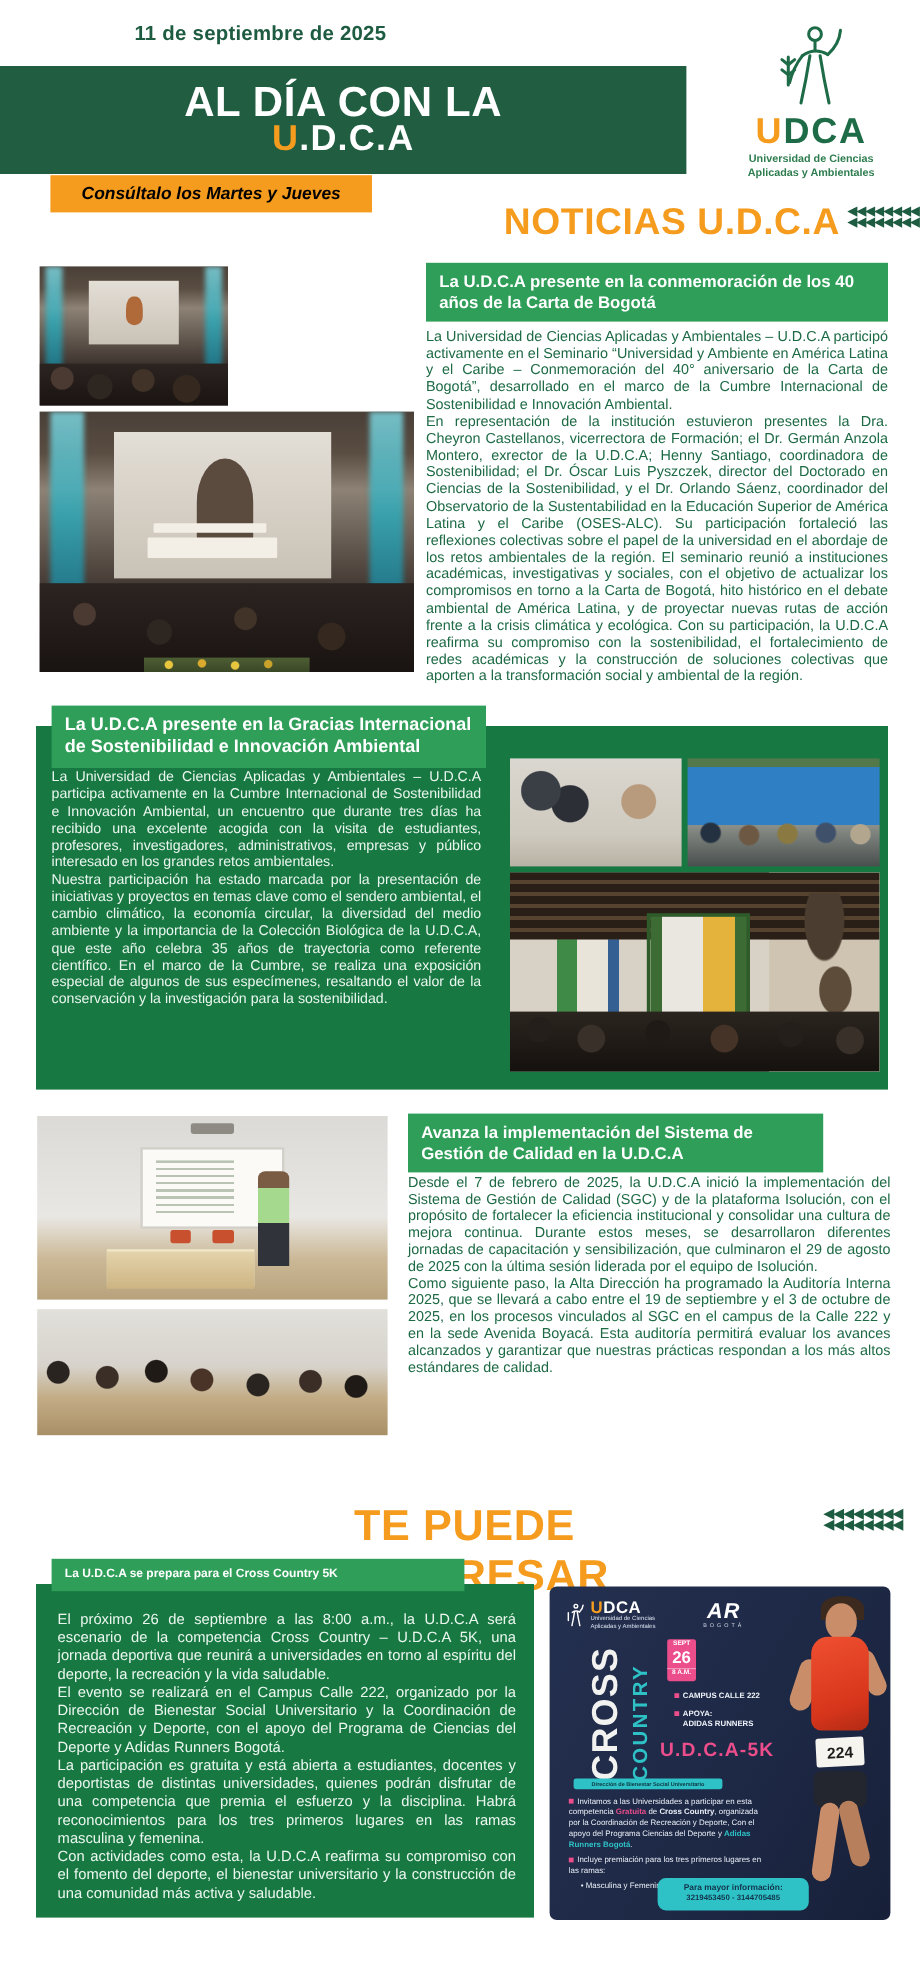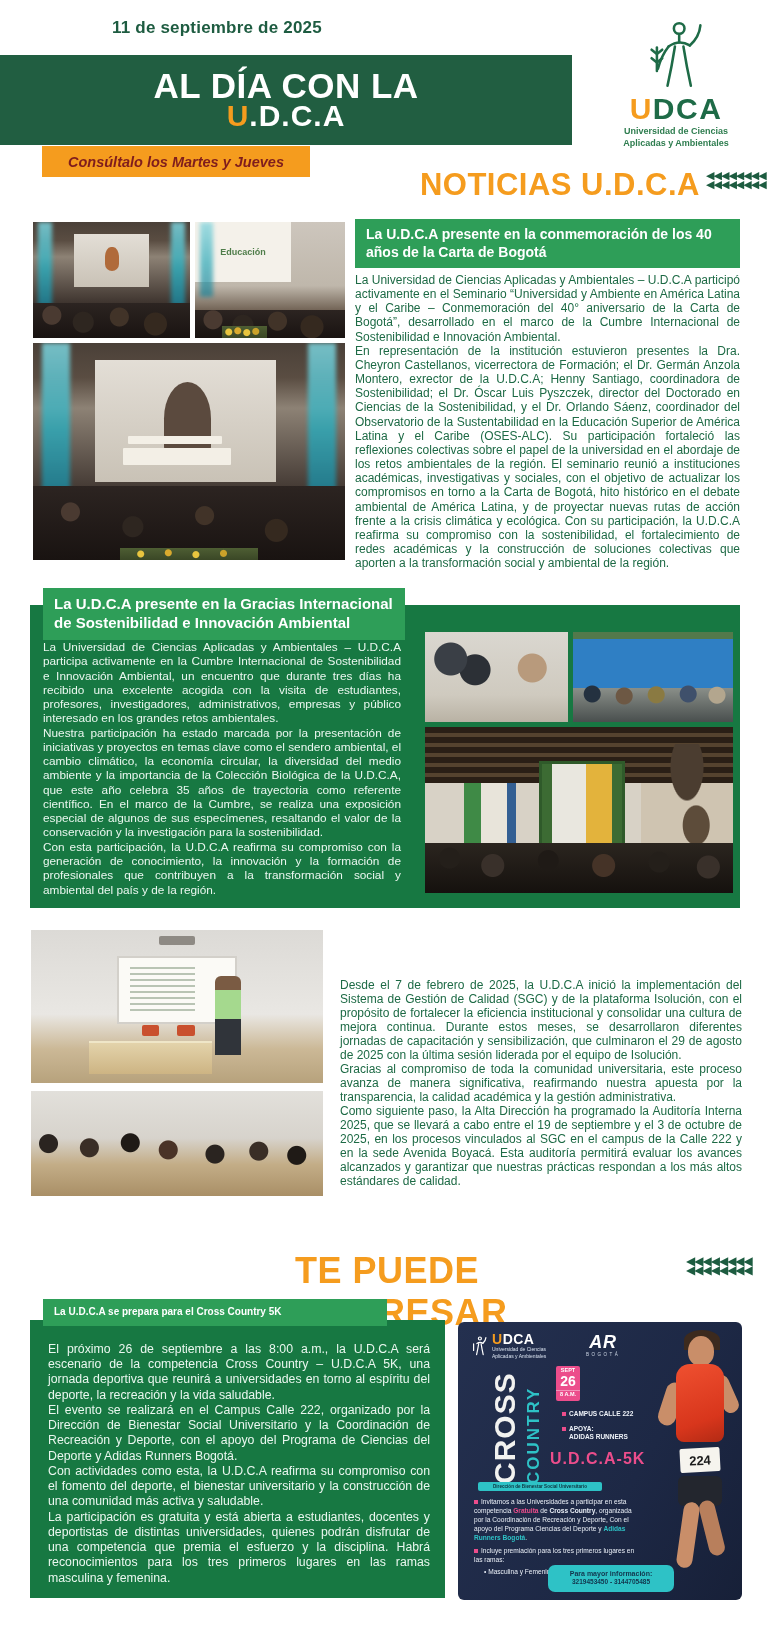--- a/index.html
+++ b/index.html
@@ -7,21 +7,21 @@
         font-family:"Liberation Sans",sans-serif;}
   .abs{position:absolute;}
 
   
   .date{left:112px;top:18px;font-size:17px;font-weight:800;color:#1E5C41;letter-spacing:.2px;}
   .headbar{left:0;top:55px;width:572px;height:90px;background:#215E41;
            display:flex;flex-direction:column;align-items:center;justify-content:center;}
   .mast1{font-size:35px;font-weight:800;color:#fff;line-height:.95;letter-spacing:.5px;}
   .mast2{font-size:30px;font-weight:800;color:#fff;line-height:.95;letter-spacing:1px;}
   .mast2 .accent{color:#F59C1E;}
-  .ribbon{left:42px;top:146px;width:268px;height:31px;background:#F59C1E;color:#7f1d1d;
+  .ribbon{left:42px;top:146px;width:268px;height:31px;background:#F59C1E;color:#000000;
           font-size:14.5px;font-weight:800;font-style:italic;display:flex;align-items:center;
           justify-content:center;}
   .logo{left:600px;top:20px;width:152px;text-align:center;}
   .logo-acronym{font-size:30px;font-weight:800;letter-spacing:1.5px;color:#1E6B47;line-height:1;}
   .logo-acronym .accent{color:#F59C1E;}
   .logo-sub{font-size:9px;font-weight:700;color:#2E7D4F;line-height:1.3;margin-top:2px;}
 
   .sec-head{font-weight:800;color:#F59C1E;}
   .noticias{left:350px;top:167px;width:350px;text-align:right;font-size:31px;letter-spacing:.5px;}
   .interesar{left:295px;top:1250px;width:385px;text-align:left;font-size:36px;letter-spacing:.5px;}
@@ -232,28 +232,20 @@
 
   <div class="ph ph-a1 conf">
     <div class="screen" style="left:26%;top:10%;width:48%;height:46%;">
       <div class="fig-dark" style="left:42%;top:25%;width:18%;height:45%;background:#b06a3a;"></div>
     </div>
     <div class="glow l"></div>
     <div class="glow r"></div>
     <div class="crowd"></div>
   </div>
 
-  <div class="ph ph-a2" style="background:linear-gradient(180deg,#cdc6bd 0%,#bfb7ab 55%,#6b5c4e 78%,#4a3e33 100%);">
-    <div class="screen" style="left:30%;top:6%;width:64%;height:52%;background:#f4f1ea;display:flex;align-items:center;justify-content:center;">
-      <span class="screen-label" style="font-size:9px;">Educación</span>
-    </div>
-    <div class="glow l" style="bottom:35%;opacity:.7;"></div>
-    <div class="crowd" style="height:24%;"></div>
-    <div class="flowers" style="left:18%;bottom:0;width:30%;"></div>
-  </div>
 
   <div class="ph ph-a3 conf">
     <div class="screen" style="left:20%;top:8%;width:58%;height:56%;">
       <div class="fig-dark" style="left:38%;top:18%;width:26%;height:60%;"></div>
       <div class="caption-chip" style="left:18%;top:62%;width:52%;height:7%;"></div>
       <div class="caption-chip" style="left:15%;top:72%;width:60%;height:14%;"></div>
     </div>
     <div class="glow l"></div>
     <div class="glow r"></div>
     <div class="crowd" style="height:34%;"></div>
@@ -264,21 +256,20 @@
   <div class="abs body-green a1-body">
     <p>La Universidad de Ciencias Aplicadas y Ambientales – U.D.C.A participó activamente en el Seminario “Universidad y Ambiente en América Latina y el Caribe – Conmemoración del 40° aniversario de la Carta de Bogotá”, desarrollado en el marco de la Cumbre Internacional de Sostenibilidad e Innovación Ambiental.</p>
     <p>En representación de la institución estuvieron presentes la Dra. Cheyron Castellanos, vicerrectora de Formación; el Dr. Germán Anzola Montero, exrector de la U.D.C.A; Henny Santiago, coordinadora de Sostenibilidad; el Dr. Óscar Luis Pyszczek, director del Doctorado en Ciencias de la Sostenibilidad, y el Dr. Orlando Sáenz, coordinador del Observatorio de la Sustentabilidad en la Educación Superior de América Latina y el Caribe (OSES-ALC). Su participación fortaleció las reflexiones colectivas sobre el papel de la universidad en el abordaje de los retos ambientales de la región. El seminario reunió a instituciones académicas, investigativas y sociales, con el objetivo de actualizar los compromisos en torno a la Carta de Bogotá, hito histórico en el debate ambiental de América Latina, y de proyectar nuevas rutas de acción frente a la crisis climática y ecológica. Con su participación, la U.D.C.A reafirma su compromiso con la sostenibilidad, el fortalecimiento de redes académicas y la construcción de soluciones colectivas que aporten a la transformación social y ambiental de la región.</p>
   </div>
 
   <div class="abs panel a2-panel"></div>
   <div class="abs tbar a2-title">La U.D.C.A presente en la Gracias Internacional de Sostenibilidad e Innovación Ambiental</div>
   <div class="abs body-white a2-body">
     <p>La Universidad de Ciencias Aplicadas y Ambientales – U.D.C.A participa activamente en la Cumbre Internacional de Sostenibilidad e Innovación Ambiental, un encuentro que durante tres días ha recibido una excelente acogida con la visita de estudiantes, profesores, investigadores, administrativos, empresas y público interesado en los grandes retos ambientales.</p>
     <p>Nuestra participación ha estado marcada por la presentación de iniciativas y proyectos en temas clave como el sendero ambiental, el cambio climático, la economía circular, la diversidad del medio ambiente y la importancia de la Colección Biológica de la U.D.C.A, que este año celebra 35 años de trayectoria como referente científico. En el marco de la Cumbre, se realiza una exposición especial de algunos de sus especímenes, resaltando el valor de la conservación y la investigación para la sostenibilidad.</p>
-    <p>Con esta participación, la U.D.C.A reafirma su compromiso con la generación de conocimiento, la innovación y la formación de profesionales que contribuyen a la transformación social y ambiental del país y de la región.</p>
   </div>
 
   <div class="ph ph-b1"></div>
   <div class="ph ph-b2">
     <div class="pnl-people"></div>
   </div>
   <div class="ph ph-b3">
     <div class="slats"></div>
     <div class="booths"></div>
     <div class="stand"></div>
@@ -292,39 +283,39 @@
     <div class="slide-lines"></div>
     <div class="presenter"></div>
     <div class="chair" style="left:38%;"></div>
     <div class="chair" style="left:50%;"></div>
     <div class="table"></div>
   </div>
   <div class="ph ph-c2">
     <div class="heads"></div>
   </div>
 
+  <div class="abs tbar a3-title">Avanza la implementación del Sistema de Gestión de Calidad en la U.D.C.A</div>
   <div class="abs body-green a3-body">
     <p>Desde el 7 de febrero de 2025, la U.D.C.A inició la implementación del Sistema de Gestión de Calidad (SGC) y de la plataforma Isolución, con el propósito de fortalecer la eficiencia institucional y consolidar una cultura de mejora continua. Durante estos meses, se desarrollaron diferentes jornadas de capacitación y sensibilización, que culminaron el 29 de agosto de 2025 con la última sesión liderada por el equipo de Isolución.</p>
-    <p>Gracias al compromiso de toda la comunidad universitaria, este proceso avanza de manera significativa, reafirmando nuestra apuesta por la transparencia, la calidad académica y la gestión administrativa.</p>
     <p>Como siguiente paso, la Alta Dirección ha programado la Auditoría Interna 2025, que se llevará a cabo entre el 19 de septiembre y el 3 de octubre de 2025, en los procesos vinculados al SGC en el campus de la Calle 222 y en la sede Avenida Boyacá. Esta auditoría permitirá evaluar los avances alcanzados y garantizar que nuestras prácticas respondan a los más altos estándares de calidad.</p>
   </div>
 
   <div class="abs sec-head interesar">TE PUEDE INTERESAR</div>
   <div class="abs chev-block chev-interesar">
     <span>◀◀◀◀◀◀◀◀</span>
     <span>◀◀◀◀◀◀◀◀</span>
   </div>
 
   <div class="abs panel a4-panel"></div>
   <div class="abs tbar a4-title">La U.D.C.A se prepara para el Cross Country 5K</div>
   <div class="abs body-white a4-body">
     <p>El próximo 26 de septiembre a las 8:00 a.m., la U.D.C.A será escenario de la competencia Cross Country – U.D.C.A 5K, una jornada deportiva que reunirá a universidades en torno al espíritu del deporte, la recreación y la vida saludable.</p>
     <p>El evento se realizará en el Campus Calle 222, organizado por la Dirección de Bienestar Social Universitario y la Coordinación de Recreación y Deporte, con el apoyo del Programa de Ciencias del Deporte y Adidas Runners Bogotá.</p>
+    <p>La participación es gratuita y está abierta a estudiantes, docentes y deportistas de distintas universidades, quienes podrán disfrutar de una competencia que premia el esfuerzo y la disciplina. Habrá reconocimientos para los tres primeros lugares en las ramas masculina y femenina.</p>
     <p>Con actividades como esta, la U.D.C.A reafirma su compromiso con el fomento del deporte, el bienestar universitario y la construcción de una comunidad más activa y saludable.</p>
-    <p>La participación es gratuita y está abierta a estudiantes, docentes y deportistas de distintas universidades, quienes podrán disfrutar de una competencia que premia el esfuerzo y la disciplina. Habrá reconocimientos para los tres primeros lugares en las ramas masculina y femenina.</p>
   </div>
 
   <div class="abs poster">
 
     <div class="abs p-udca">
       <svg width="18" height="22" viewBox="0 0 60 66">
         <g fill="none" stroke="#ffffff" stroke-width="4" stroke-linecap="round">
           <circle cx="33" cy="8" r="5"></circle>
           <path d="M23 25 Q33 18 43 24"></path>
           <path d="M43 24 Q52 16 53 5"></path>

